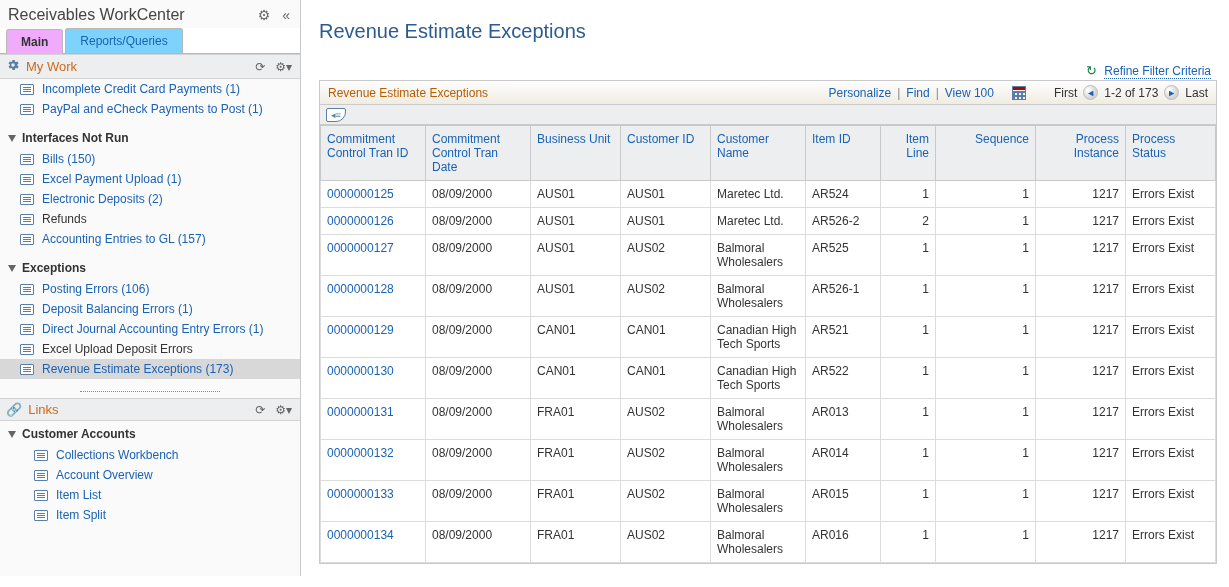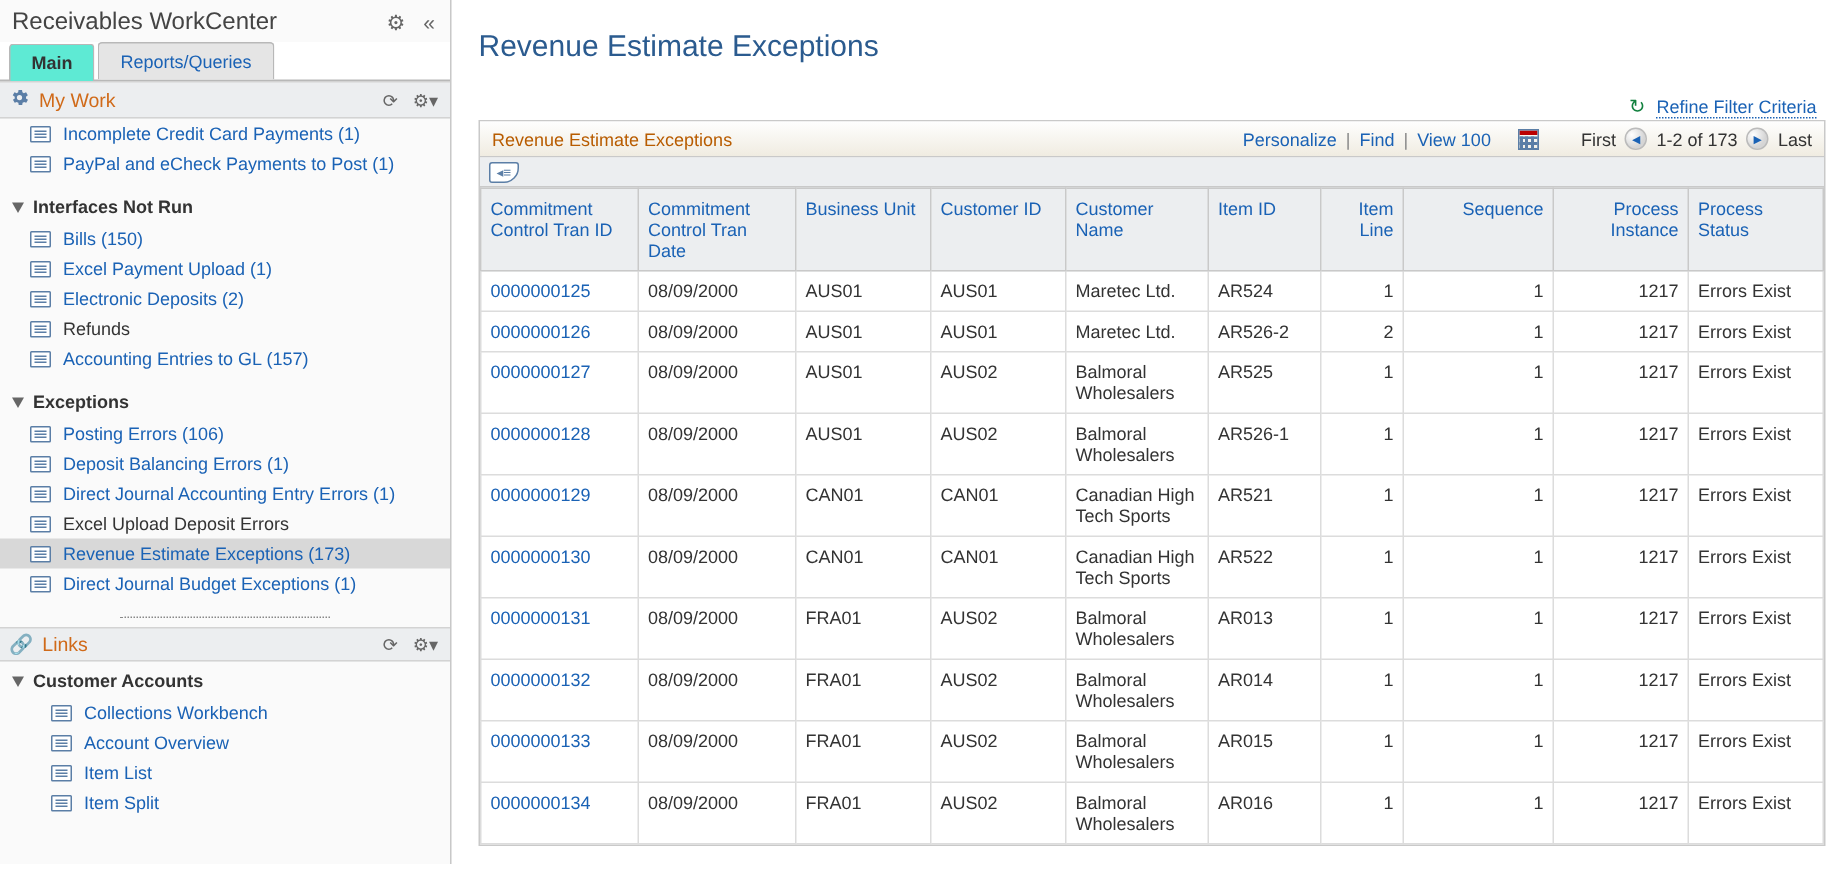--- a/index.html
+++ b/index.html
@@ -34,25 +34,25 @@
     padding-left: 6px;
     background: #fff;
   }
   .tab {
     padding: 5px 14px;
     border: 1px solid #b8b8b8;
     border-bottom: none;
     margin-right: 2px;
     border-radius: 3px 3px 0 0;
     color: #1a62b5;
-    background: #e5e5e5;
+    background: #7dd3fc;
     cursor: pointer;
   }
   .tab.active {
-    background: #5eead4;
+    background: #f0abfc;
     color: #333;
     font-weight: bold;
     position: relative;
     top: 1px;
   }
   .section-header {
     display: flex;
     align-items: center;
     justify-content: space-between;
     background: #eceef0;
@@ -311,24 +311,20 @@
           <span class="doc-icon"></span>
           <a href="#">Direct Journal Accounting Entry Errors (1)</a>
         </li>
         <li class="nav-item plain">
           <span class="doc-icon"></span>
           <a href="#">Excel Upload Deposit Errors</a>
         </li>
         <li class="nav-item selected">
           <span class="doc-icon"></span>
           <a href="#">Revenue Estimate Exceptions (173)</a>
-        </li>
-        <li class="nav-item">
-          <span class="doc-icon"></span>
-          <a href="#">Direct Journal Budget Exceptions (1)</a>
         </li>
       </ul>
 
     <hr class="dotted-sep">
 
     <div class="section-header">
       <span class="section-title">
         <span style="color:#5b7ea6;">🔗</span>
         <span>Links</span>
       </span>

